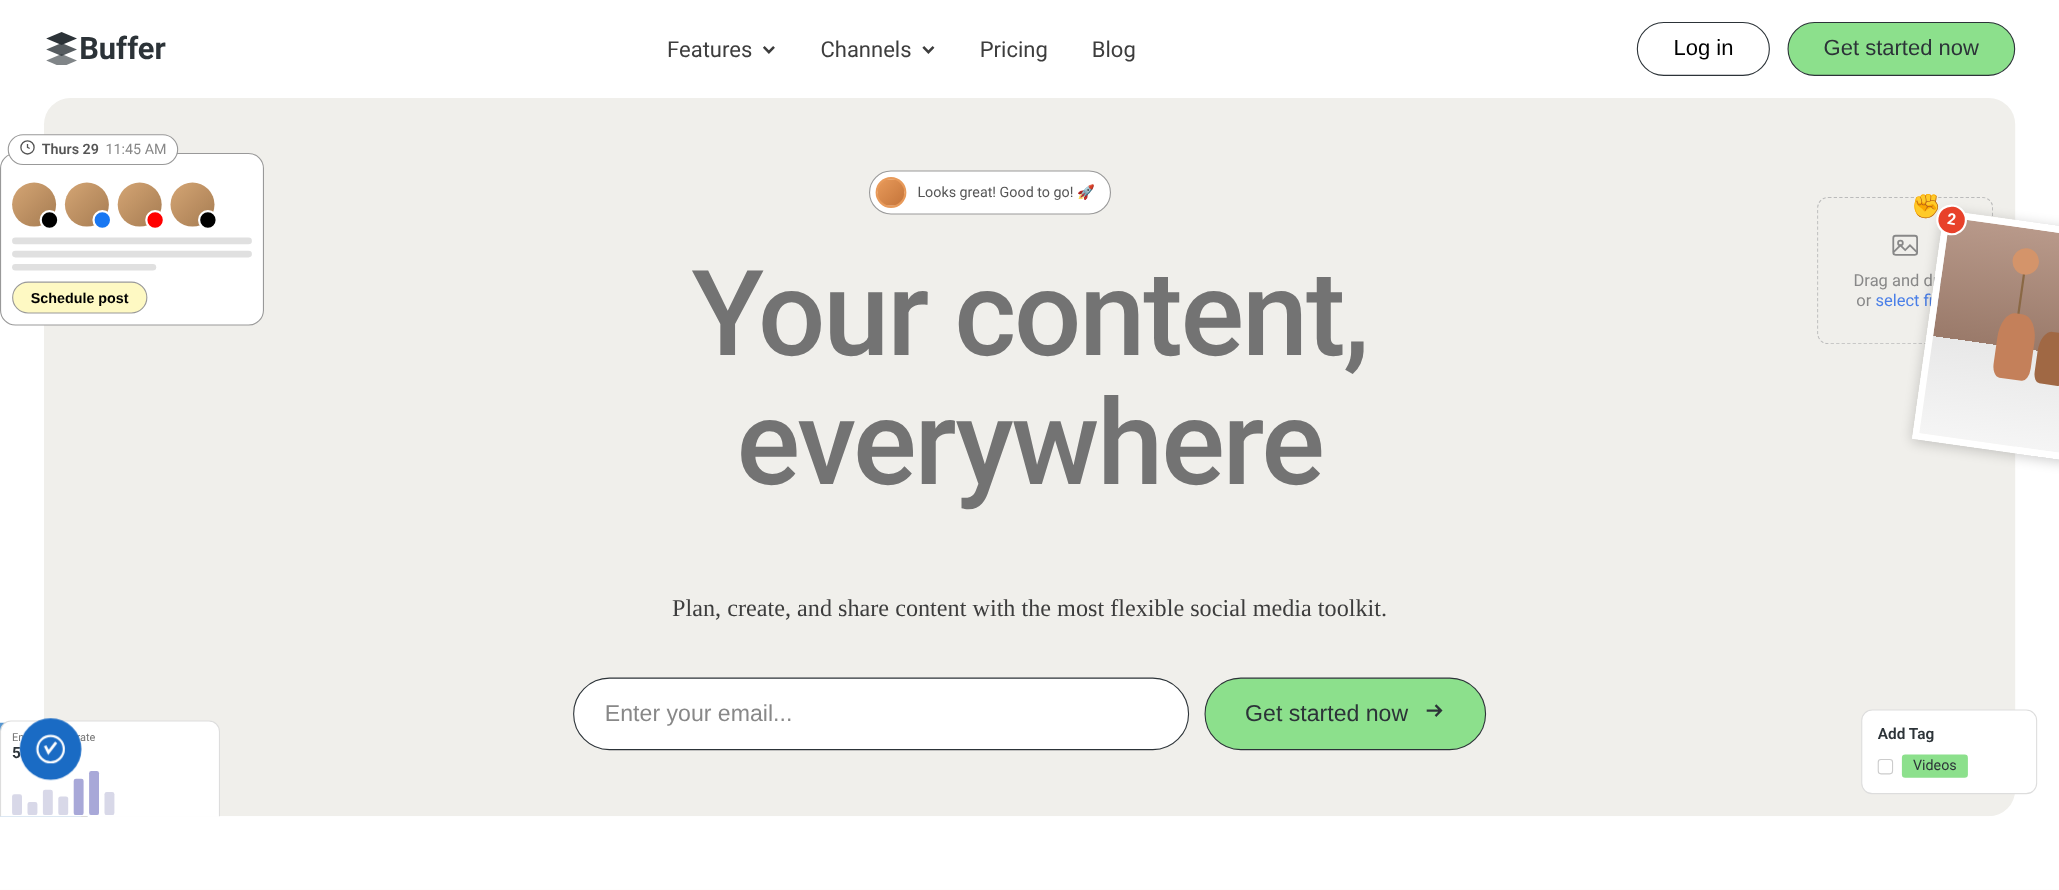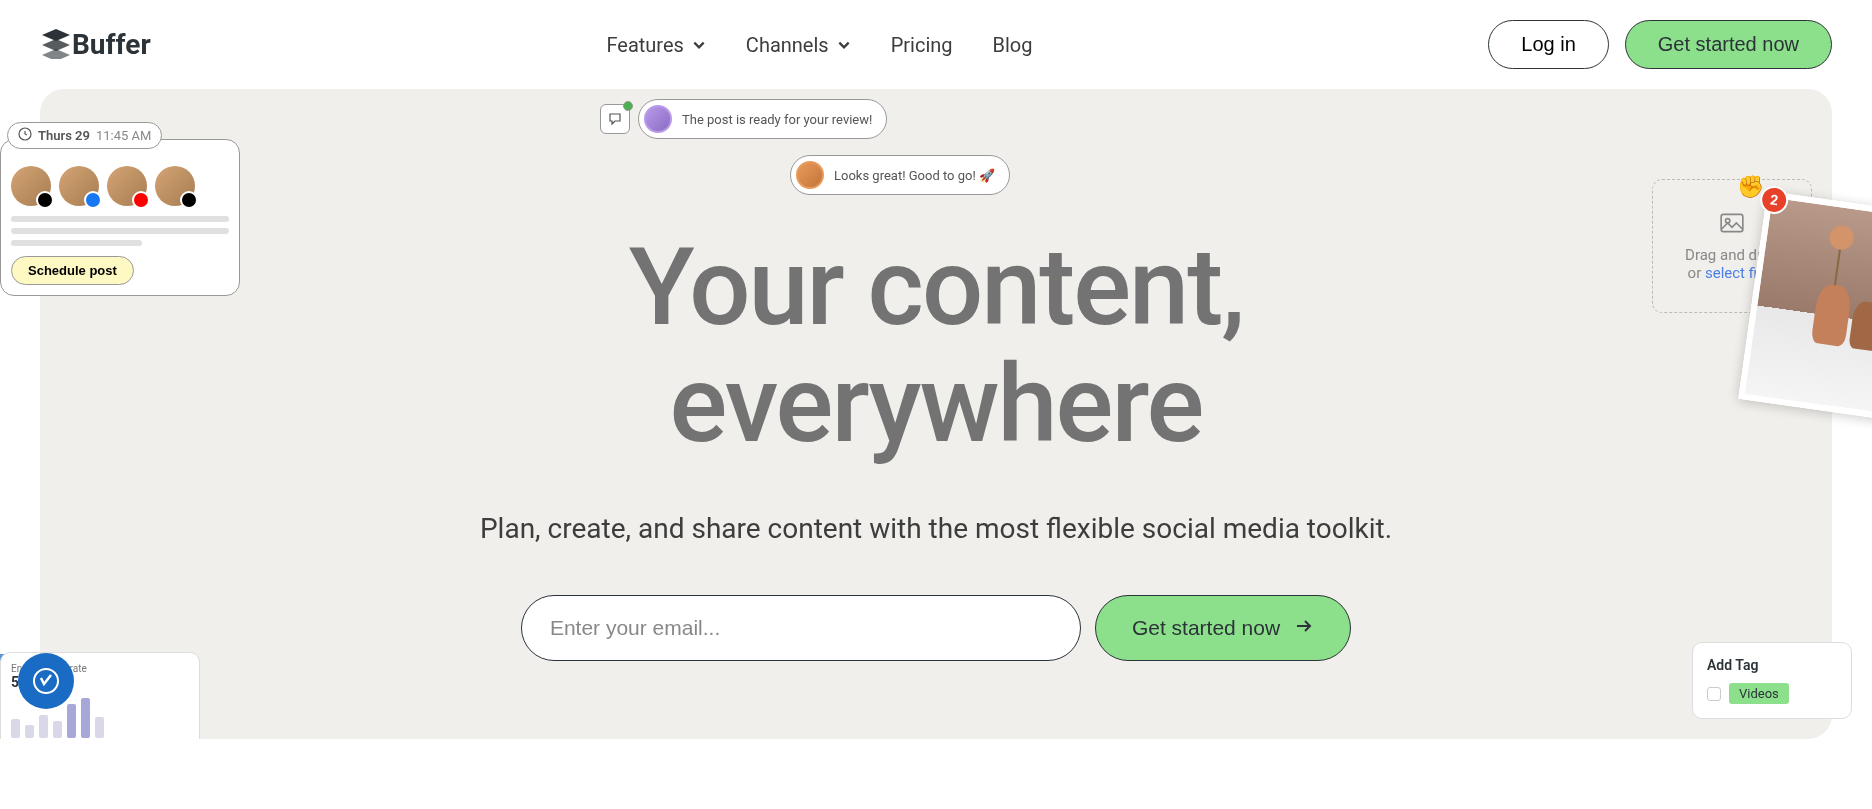--- a/index.html
+++ b/index.html
@@ -14,21 +14,21 @@
 .nav-item { display: flex; align-items: center; gap: 8px; font-size: 20px; color: #3d3d3d; cursor: pointer; }
 .chevron { width: 14px; height: 14px; }
 .header-actions { display: flex; gap: 16px; align-items: center; }
 .login-btn { padding: 12px 32px; border: 1.5px solid #2c3338; border-radius: 50px; background: #fff; font-size: 20px; cursor: pointer; }
 .cta-btn { padding: 12px 32px; border: 1.5px solid #2c3338; border-radius: 50px; background: #8ce08c; font-size: 20px; cursor: pointer; color: #2c3338; }
 
 
 .hero { background: #f0efeb; margin: 0 40px; border-radius: 24px; position: relative; padding: 40px 0 60px; min-height: 650px; }
 .hero-content { text-align: center; padding-top: 100px; }
 .headline { font-size: 108px; font-weight: 500; color: #737373; line-height: 1.08; letter-spacing: -2px; }
-.subheadline { font-size: 28px; color: #3d3d3d; margin-top: 50px; }
+.subheadline { font-size: 22px; color: #3d3d3d; margin-top: 78px; font-family: Liberation Serif, serif; }
 .signup-row { display: flex; gap: 14px; justify-content: center; margin-top: 50px; }
 .email-input { width: 560px; padding: 20px 28px; border: 1.5px solid #2c3338; border-radius: 50px; font-size: 21px; background: #fff; }
 .email-input::placeholder { color: #888; }
 .signup-btn { display: flex; align-items: center; gap: 14px; padding: 18px 36px; border: 1.5px solid #2c3338; border-radius: 50px; background: #8ce08c; font-size: 21px; cursor: pointer; color: #2c3338; }
 .arrow-icon { width: 20px; height: 20px; }
 
 
 .deco { position: absolute; }
 .deco-scheduler { top: 50px; left: -40px; background: #fff; border: 1.5px solid #999; border-radius: 14px; padding: 10px; width: 240px; }
 .sched-time { display: flex; align-items: center; gap: 6px; font-size: 13px; color: #555; padding: 4px 10px; border: 1.5px solid #999; border-radius: 50px; width: fit-content; margin-bottom: 10px; background: #fff; position: absolute; top: -18px; left: 6px; }
@@ -152,32 +152,20 @@
         </div>
     </div>
     <div class="sched-lines">
       <div class="line"></div>
         <div class="line"></div>
         <div class="line short"></div>
     </div>
     <button class="sched-btn">Schedule post</button>
   </div>
 
-  <div class="deco deco-comment1">
-    <div class="comment-bubble-icon">
-      <svg width="14" height="14" viewBox="0 0 14 14">
-          <path d="M2 2 H12 V9 H7 L4 12 V9 H2 Z" stroke="#555" stroke-width="1.2" fill="none"></path>
-        </svg>
-      <div class="green-dot"></div>
-    </div>
-    <div class="comment-pill">
-      <div class="avatar-sm"></div>
-      <span>The post is ready for your review!</span>
-    </div>
-  </div>
   <div class="deco deco-comment2">
     <div class="comment-pill">
       <div class="avatar-sm2"></div>
       <span>Looks great! Good to go! 🚀</span>
     </div>
   </div>
 
   <div class="deco deco-dropzone">
     <div style="display:flex;justify-content:center">
       <svg class="image-icon" viewBox="0 0 24 24">

